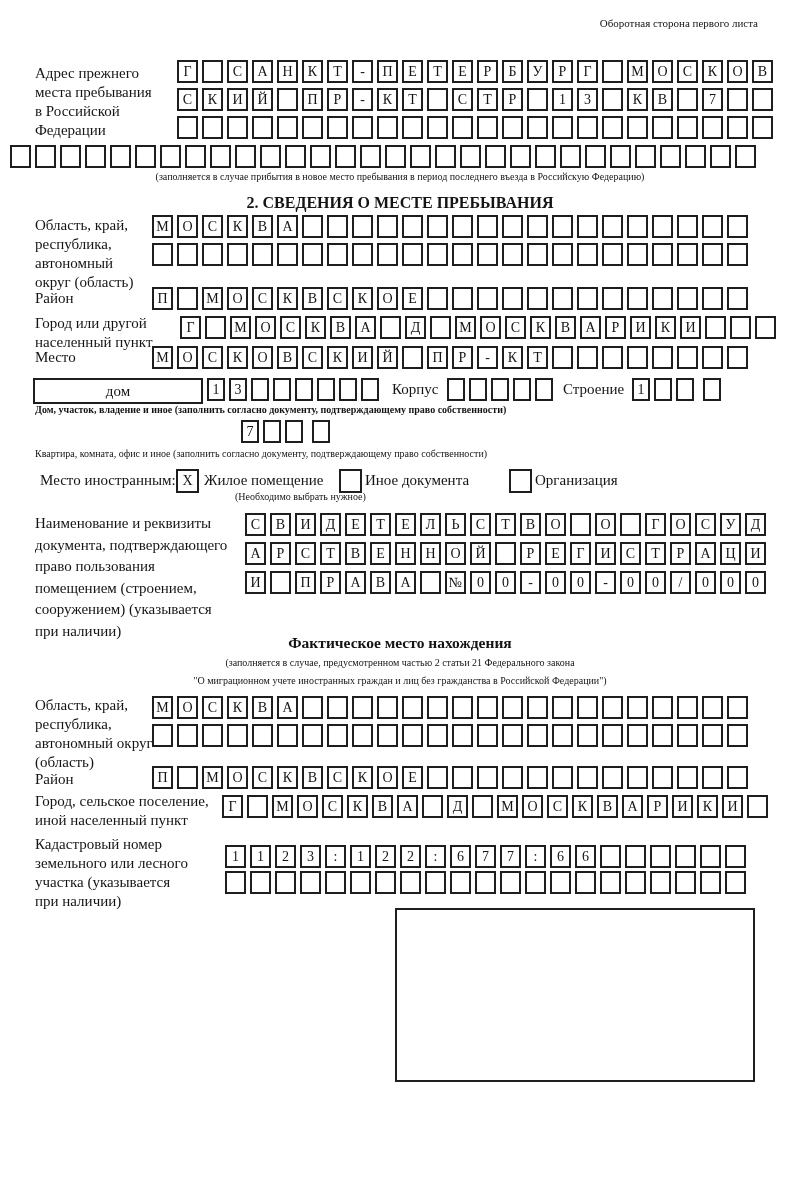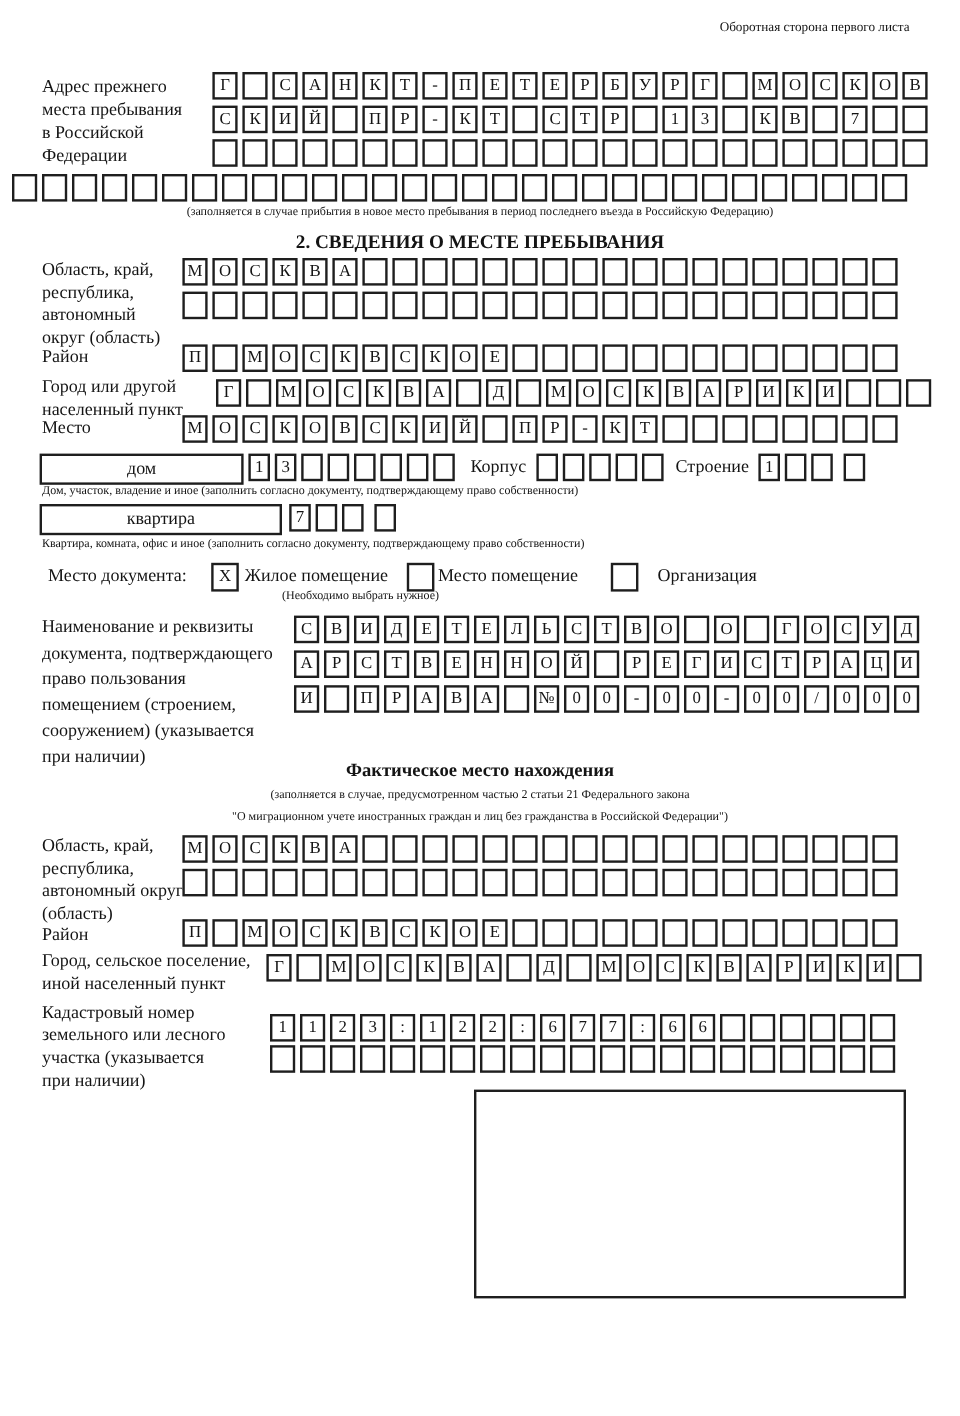--- a/index.html
+++ b/index.html
@@ -328,40 +328,37 @@
       <div class="cell"></div>
       <div class="cell"></div>
     </div>
   <div class="abs lbl" style="top:380px;left:563px;">Строение</div>
   <div class="abs cellrow sm" style="top:378px;left:632px;" data-cells="section2.stroenie.row">
       <div class="cell">1</div>
       <div class="cell"></div>
       <div class="cell"></div>
       <div class="cell"></div>
     </div>
-  <div class="abs note" style="top:404px;left:35px;">Дом, участок, владение и иное (заполнить согласно документу, подтверждающему право собственности)</div>
-
-  <div class="abs titlebox" style="top:420px;left:33px;width:198px;">
-    <span>квартира</span>
-  </div>
+  <div class="abs note" style="top:404px;left:35px;font-weight:bold;">Дом, участок, владение и иное (заполнить согласно документу, подтверждающему право собственности)</div>
+
   <div class="abs cellrow sm" style="top:420px;left:241px;" data-cells="section2.kvartira.row">
       <div class="cell">7</div>
       <div class="cell"></div>
       <div class="cell"></div>
       <div class="cell"></div>
     </div>
   <div class="abs note" style="top:448px;left:35px;">Квартира, комната, офис и иное (заполнить согласно документу, подтверждающему право собственности)</div>
 
-  <div class="abs lbl" style="top:471px;left:40px;">Место документа:</div>
+  <div class="abs lbl" style="top:471px;left:40px;">Место иностранным:</div>
   <div class="abs cbox" style="top:469px;left:176px;">X</div>
   <div class="abs lbl" style="top:471px;left:204px;">Жилое помещение</div>
   <div class="abs cbox" style="top:469px;left:339px;"></div>
-  <div class="abs lbl" style="top:471px;left:365px;">Место помещение</div>
+  <div class="abs lbl" style="top:471px;left:365px;">Иное документа</div>
   <div class="abs cbox" style="top:469px;left:509px;"></div>
-  <div class="abs lbl" style="top:471px;left:548px;">Организация</div>
+  <div class="abs lbl" style="top:471px;left:535px;">Организация</div>
   <div class="abs note" style="top:491px;left:235px;">(Необходимо выбрать нужное)</div>
 
   <div class="abs lbl tall" style="top:513px;left:35px;width:210px;">Наименование и реквизиты
 документа, подтверждающего
 право пользования
 помещением (строением,
 сооружением) (указывается
 при наличии)</div>
   <div class="abs stack g6" style="top:513px;left:245px;">
     <div class="cellrow" data-cells="section2.doc.row1">

